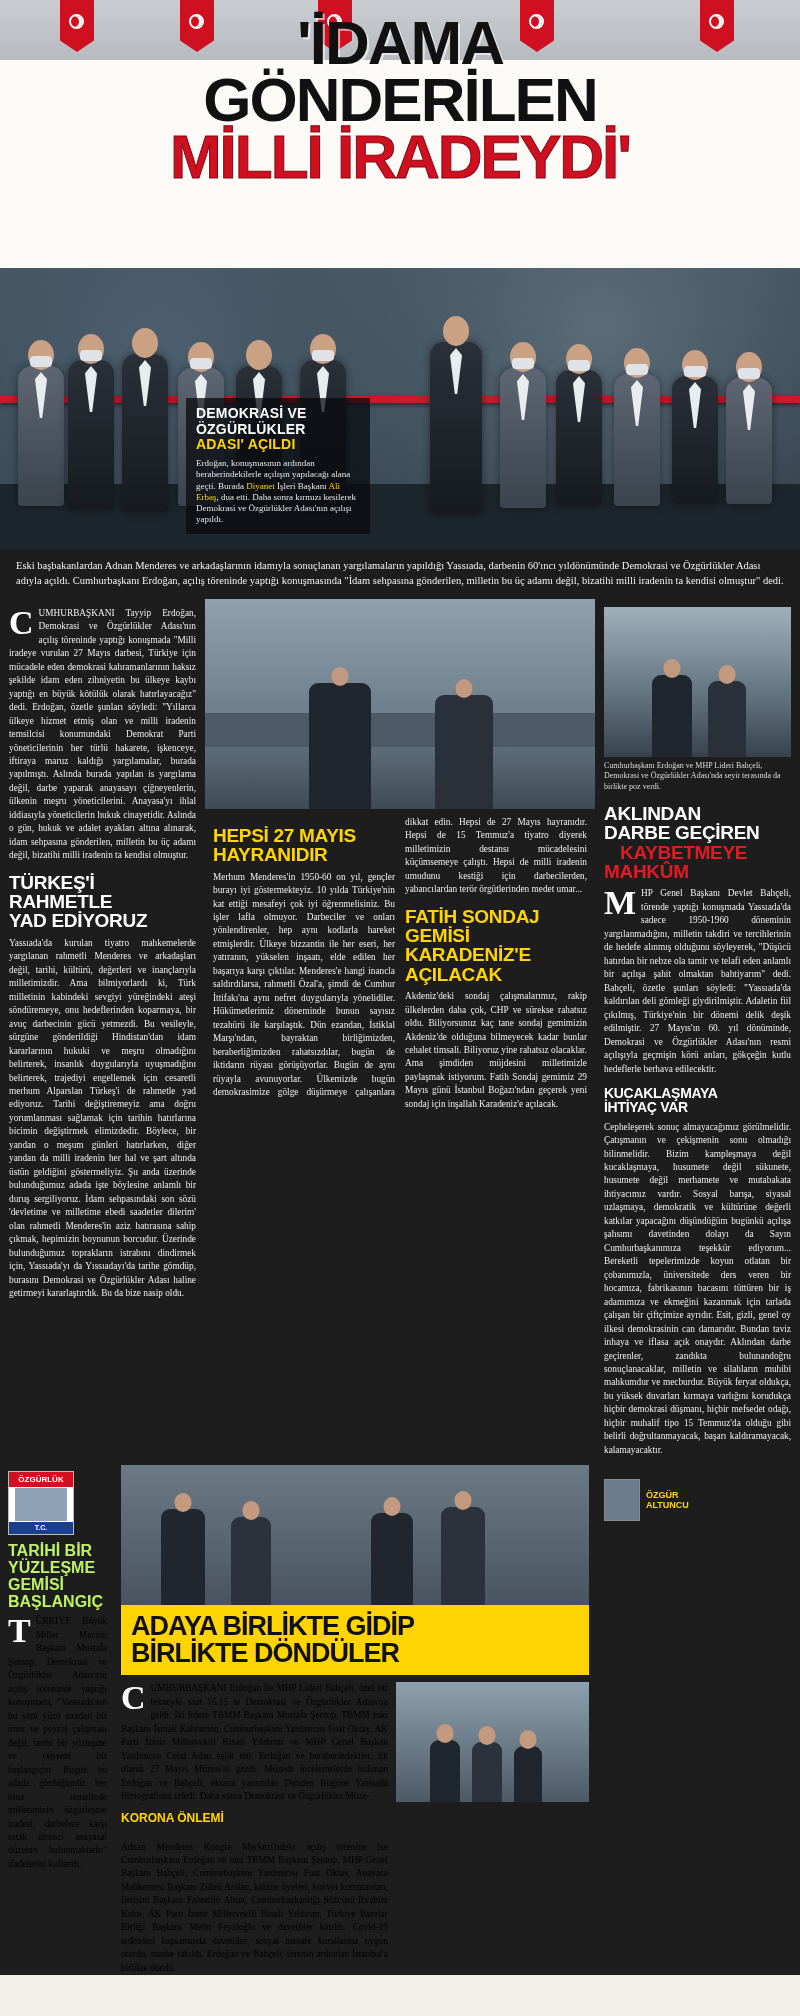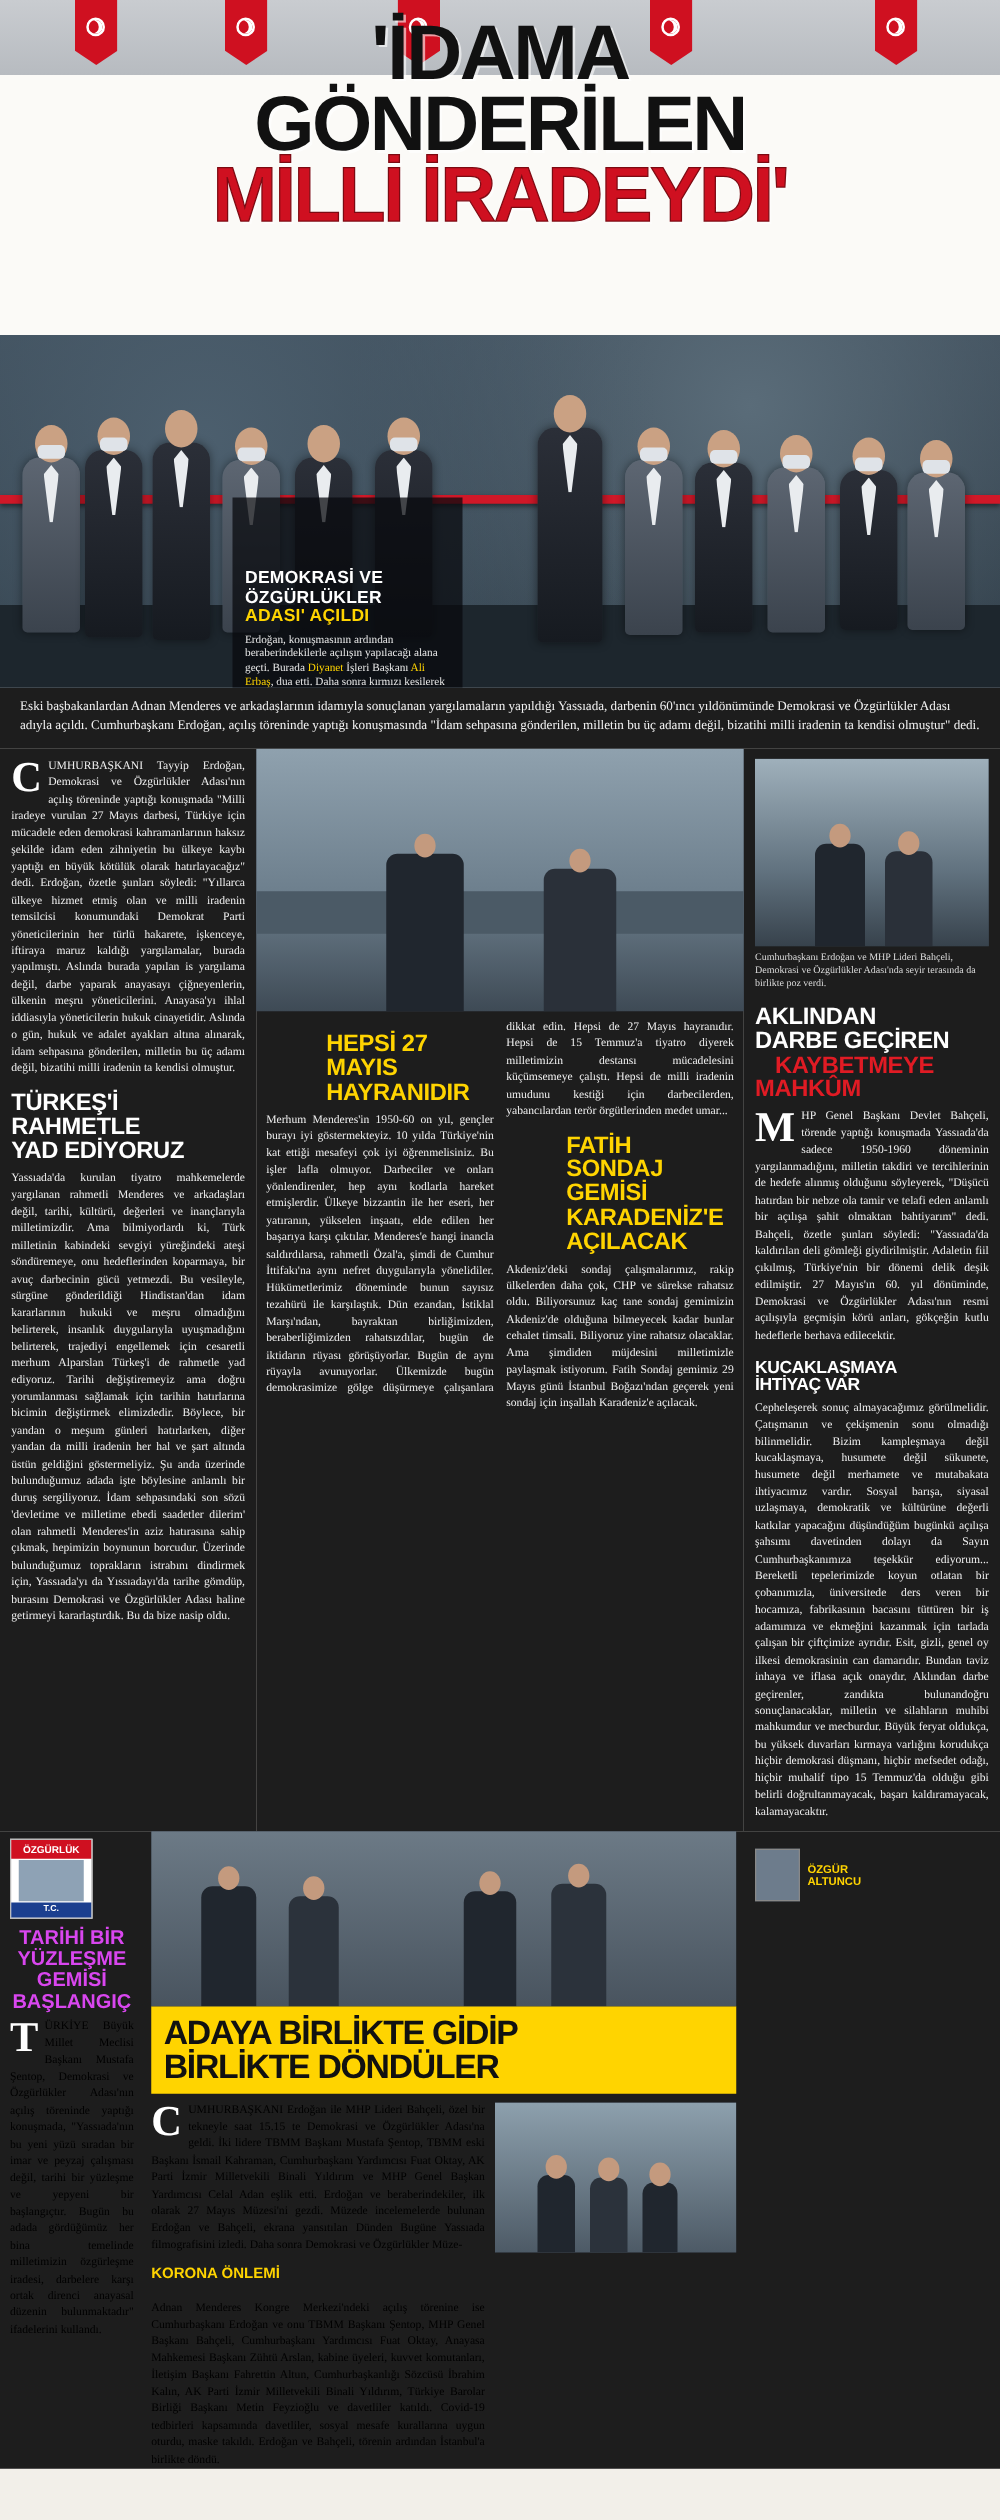--- a/index.html
+++ b/index.html
@@ -34,42 +34,42 @@
      background:linear-gradient(180deg,#2b2f38 0%,#161a20 100%);box-shadow:0 0 8px rgba(0,0,0,.45);}
   .person:before{content:"";position:absolute;left:50%;top:-26px;transform:translateX(-50%);
      width:26px;height:30px;border-radius:50%;background:#caa183;}
   .person:after{content:"";position:absolute;left:50%;top:6px;transform:translateX(-50%);
      width:12px;height:46px;background:#e9ecef;clip-path:polygon(50% 0,100% 16%,60% 100%,40% 100%,0 16%);}
   .person.light{background:linear-gradient(180deg,#5d6672 0%,#3b434d 100%);}
   .mask{position:absolute;left:50%;top:-10px;transform:translateX(-50%);width:22px;height:11px;border-radius:4px;background:#dfe3e8;}
   .caption-box{position:absolute;left:186px;top:130px;width:164px;padding:8px 10px;
      background:rgba(8,10,14,.74);color:#fff;}
   .caption-box .ttl{font-family:"Liberation Sans",sans-serif;font-weight:bold;font-size:14px;
-     color:#fff;line-height:1.12;letter-spacing:.2px;margin-top:48px;}
+     color:#fff;line-height:1.12;letter-spacing:.2px;}
   .caption-box .ttl em{font-style:normal;color:#ffd400;}
   .caption-box .txt{font-size:9px;line-height:1.25;margin-top:5px;color:#e7e7e7;}
   .caption-box .txt b{color:#ffd400;font-weight:normal;}
 
   
   .deck{background:#1d1d1d;color:#f3f3f3;padding:9px 16px 10px;font-size:10.5px;line-height:1.42;}
 
   
   .grid{display:flex;gap:0;padding:0;}
   .col{padding:8px 9px;box-sizing:border-box;}
   .c1{width:205px;background:#1d1d1d;color:#efefef;}
   .c2{width:390px;background:#1d1d1d;color:#efefef;padding:0;}
   .c3{width:205px;background:#1d1d1d;color:#efefef;}
 
   .dropcap:first-letter{float:left;font-size:34px;line-height:28px;font-weight:bold;
      padding:2px 5px 0 0;font-family:"Liberation Serif",serif;color:#fff;}
   .body{font-size:9.3px;line-height:1.45;text-align:justify;}
   .sec-h{font-family:"Liberation Sans",sans-serif;font-weight:bold;font-size:19px;
      color:#fff;line-height:1.02;margin:10px 0 6px;letter-spacing:-.3px;}
   .sec-h.red{color:#e01b24;}
-  .sec-h.yellow{color:#ffd400;margin-left:48px;}
+  .sec-h.yellow{color:#ffd400;}
 
   .photo{position:relative;background:#3a4450;overflow:hidden;}
 
   .twocol{column-count:2;column-gap:10px;}
 
   .bylinebox{display:flex;align-items:center;gap:6px;margin:8px 0 4px;}
   .bylinebox .ph{width:34px;height:40px;background:#6d7c8c;border:1px solid #888;}
   .bylinebox .nm{font-family:"Liberation Sans",sans-serif;font-size:9px;color:#ffd400;font-weight:bold;line-height:1.15;}
 
   
@@ -85,21 +85,21 @@
   .stamp{width:64px;height:62px;background:#fff;border:1px solid #bbb;position:relative;margin-bottom:6px;}
   .stamp .bar{position:absolute;top:0;left:0;right:0;height:15px;background:#cf1020;color:#fff;
      font-family:"Liberation Sans",sans-serif;font-size:8px;font-weight:bold;text-align:center;line-height:15px;}
   .stamp .bar2{position:absolute;bottom:0;left:0;right:0;height:12px;background:#1b3f8f;color:#fff;
      font-family:"Liberation Sans",sans-serif;font-size:7px;font-weight:bold;text-align:center;line-height:12px;}
   .fig{position:absolute;bottom:0;border-radius:9px 9px 0 0;background:#20262e;}
   .fig:before{content:"";position:absolute;left:50%;top:-16px;transform:translateX(-50%);
      width:17px;height:19px;border-radius:50%;background:#c49a7e;}
 
   .yellow-sub{color:#ffd400;font-family:"Liberation Sans",sans-serif;font-weight:bold;font-size:12px;margin:7px 0 16px;}
-  .red-sub{color:#d946ef;font-family:"Liberation Sans",sans-serif;font-weight:bold;font-size:16px;line-height:1.05;margin:8px 0 5px;text-align:center;}
+  .red-sub{color:#bef264;font-family:"Liberation Sans",sans-serif;font-weight:bold;font-size:16px;line-height:1.05;margin:8px 0 5px;}
 </style>
 </head>
 <body>
 
 <div class="page">
 
   <div class="masthead">
     <div class="flagstrip">
       <div class="flag" style="left:60px;"></div>
       <div class="flag" style="left:180px;"></div>

